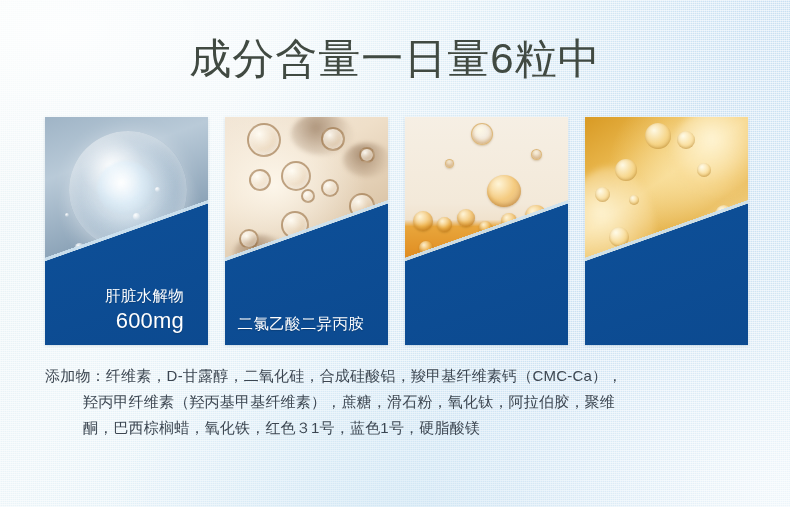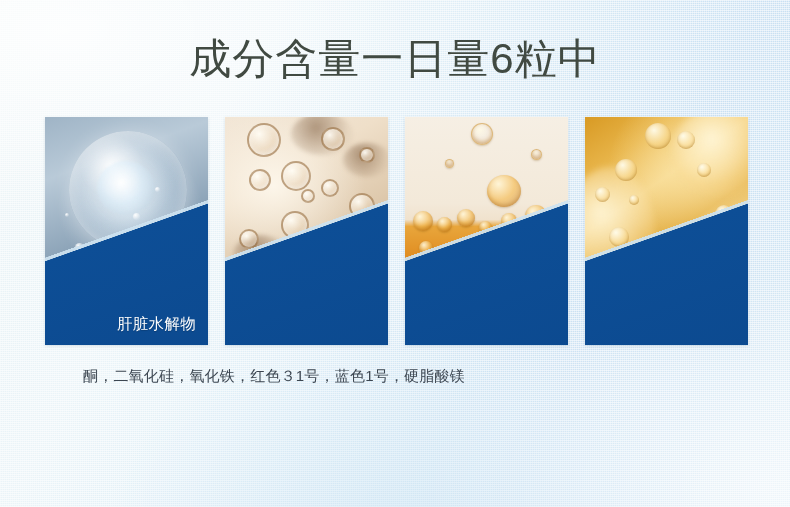--- a/index.html
+++ b/index.html
@@ -104,21 +104,21 @@
         rgba(13,78,150,0) 0%,
         rgba(13,78,150,0) 49.2%,
         rgba(205,226,240,0.92) 49.3%,
         rgba(205,226,240,0.92) 50.4%,
         #0d4e96 50.6%,
         #0c4a90 100%);
   }
   .card-text {
     position: absolute;
     z-index: 5;
-    right: 12px;
+    right: 24px;
     bottom: 10px;
     text-align: right;
     color: #ffffff;
     text-shadow: 0 1px 1px rgba(0,0,0,0.20);
   }
   .card-name {
     font-size: 15.5px;
     line-height: 23px;
     letter-spacing: 0.3px;
     white-space: nowrap;
@@ -245,20 +245,21 @@
         <div class="spk" style="left:30px;top:126px;width:9px;height:9px;"></div>
         <div class="spk" style="left:46px;top:150px;width:6px;height:6px;"></div>
         <div class="spk" style="left:62px;top:118px;width:5px;height:5px;"></div>
         <div class="spk" style="left:88px;top:96px;width:7px;height:7px;"></div>
         <div class="spk" style="left:110px;top:70px;width:5px;height:5px;"></div>
         <div class="spk" style="left:20px;top:96px;width:4px;height:4px;"></div>
       </div>
       <div class="card-overlay"></div>
       <div class="card-text">
         <div class="card-name">肝脏水解物</div>
+        <div class="card-amount">600mg</div>
       </div>
     </div>
 
     <div class="card">
       <div class="card-photo ph-dcai">
         <div class="blot" style="left:66px;top:-4px;width:62px;height:42px;"></div>
         <div class="blot" style="left:118px;top:26px;width:48px;height:34px;"></div>
         <div class="blot" style="left:8px;top:118px;width:54px;height:40px;"></div>
         <div class="bub" style="left:22px;top:6px;width:30px;height:30px;"></div>
         <div class="bub" style="left:56px;top:44px;width:26px;height:26px;"></div>
@@ -267,20 +268,21 @@
         <div class="bub" style="left:124px;top:76px;width:22px;height:22px;"></div>
         <div class="bub" style="left:56px;top:94px;width:24px;height:24px;"></div>
         <div class="bub" style="left:14px;top:112px;width:16px;height:16px;"></div>
         <div class="bub" style="left:40px;top:128px;width:20px;height:20px;"></div>
         <div class="bub" style="left:96px;top:10px;width:20px;height:20px;"></div>
         <div class="bub" style="left:134px;top:30px;width:12px;height:12px;"></div>
         <div class="bub" style="left:76px;top:72px;width:10px;height:10px;"></div>
       </div>
       <div class="card-overlay"></div>
       <div class="card-text">
+        <div class="card-name">二氯乙酸二异丙胺</div>
       </div>
     </div>
 
     <div class="card">
       <div class="card-photo ph-b2">
         <div class="obub ring" style="left:66px;top:6px;width:20px;height:20px;"></div>
         <div class="obub" style="left:82px;top:58px;width:34px;height:32px;"></div>
         <div class="obub ring" style="left:40px;top:42px;width:7px;height:7px;"></div>
         <div class="obub ring" style="left:126px;top:32px;width:9px;height:9px;"></div>
         <div class="obub" style="left:8px;top:94px;width:20px;height:20px;"></div>
@@ -314,16 +316,18 @@
         <div class="gb" style="left:58px;top:136px;width:16px;height:16px;"></div>
         <div class="gb" style="left:96px;top:120px;width:12px;height:12px;"></div>
         <div class="gb" style="left:44px;top:78px;width:10px;height:10px;"></div>
       </div>
       <div class="card-overlay"></div>
     </div>
 
   </div>
 
   <div class="additives layer">
-    <span class="ln l3">酮，二氧化硅，氧化铁，红色３1号，蓝色1号，硬脂酸镁</span>
+    <span class="ln l1">添加物：纤维素，D-甘露醇，二氧化硅，合成硅酸铝，羧甲基纤维素钙（CMC-Ca），</span>
+    <span class="ln l2">羟丙甲纤维素（羟丙基甲基纤维素），蔗糖，滑石粉，氧化钛，阿拉伯胶，聚维</span>
+    <span class="ln l3">酮，巴西棕榈蜡，氧化铁，红色３1号，蓝色1号，硬脂酸镁</span>
   </div>
 
 </div>
 
 </body></html>

